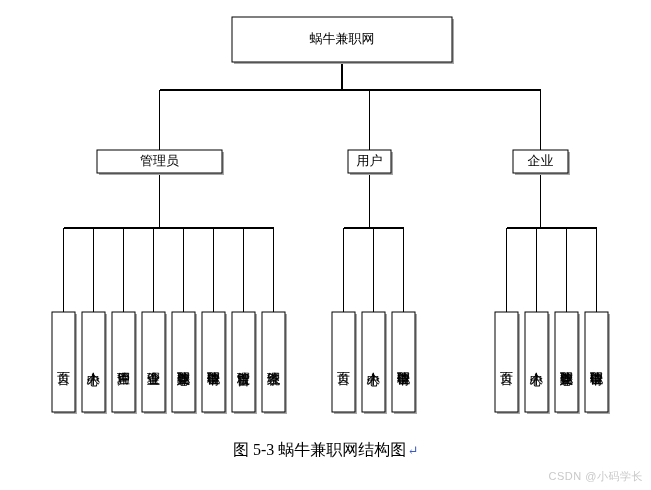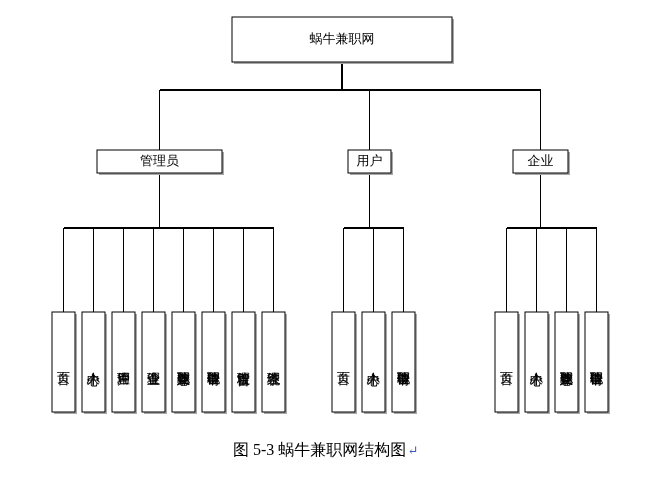--- a/index.html
+++ b/index.html
@@ -187,14 +187,15 @@
       <div class="leaf-label" style="left: 495px; top: 312px; width: 23px; height: 100px;">首页</div>
       <div class="leaf-label" style="left: 525px; top: 312px; width: 23px; height: 100px;">个人中心</div>
       <div class="leaf-label" style="left: 555px; top: 312px; width: 23px; height: 100px;">兼职信息管理</div>
       <div class="leaf-label" style="left: 585px; top: 312px; width: 23px; height: 100px;">职位申请管理</div>
     </div>
 
   <div id="caption">
     <span>图 5-3 蜗牛兼职网结构图</span><span class="pilcrow">↵</span>
   </div>
 
+  <div id="watermark">CSDN @小码学长</div>
 
 </div>
 
 </body></html>

